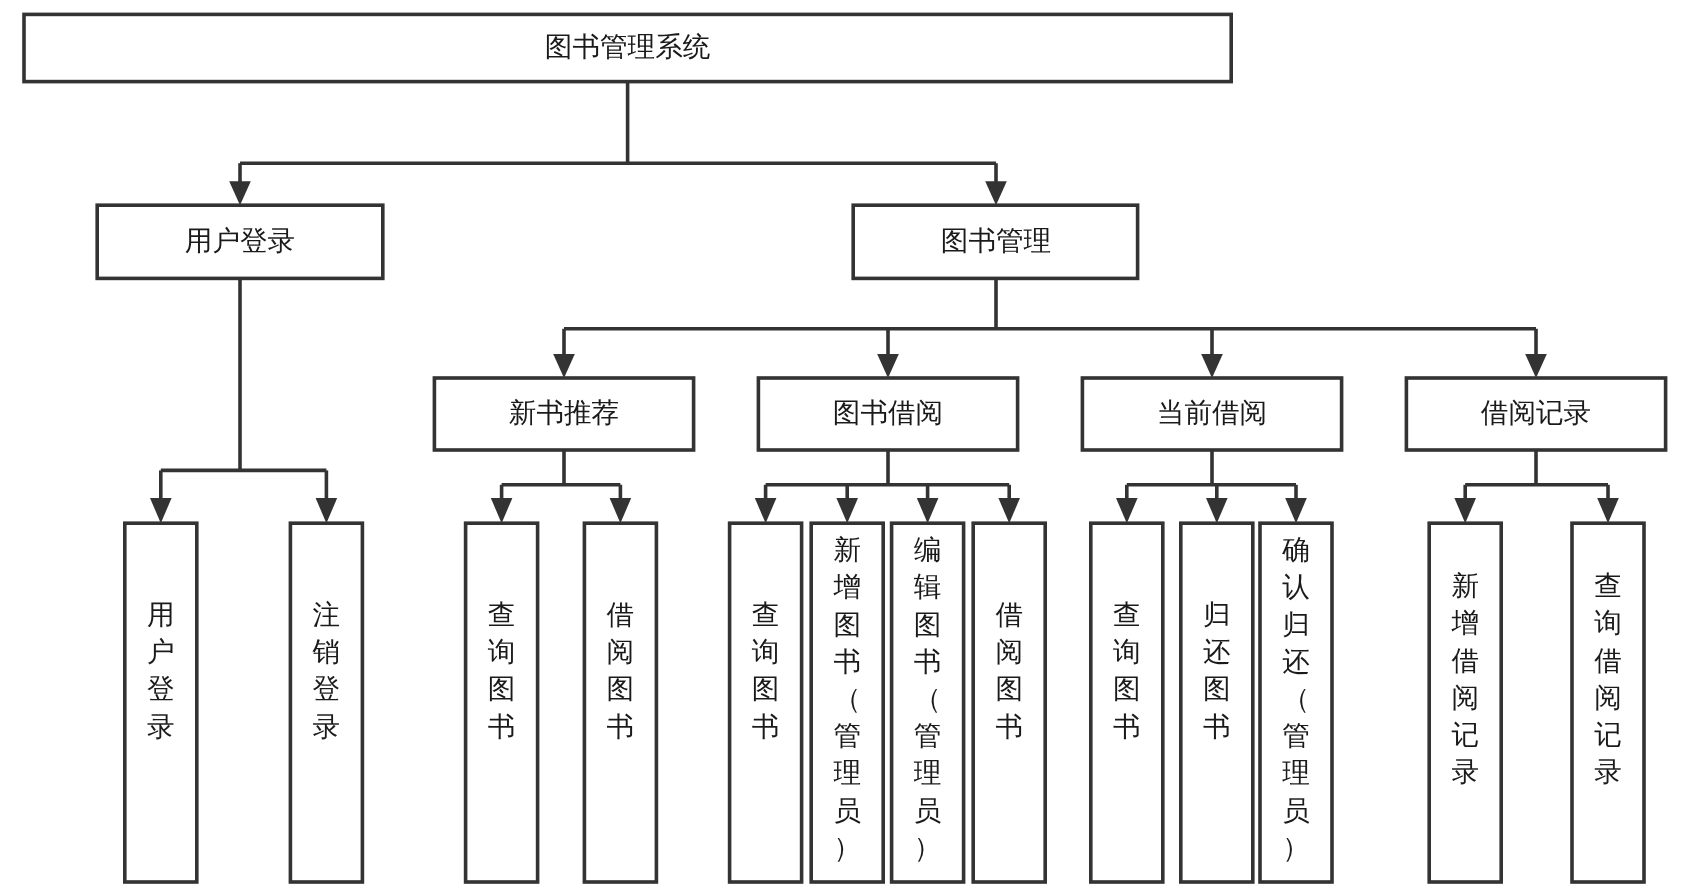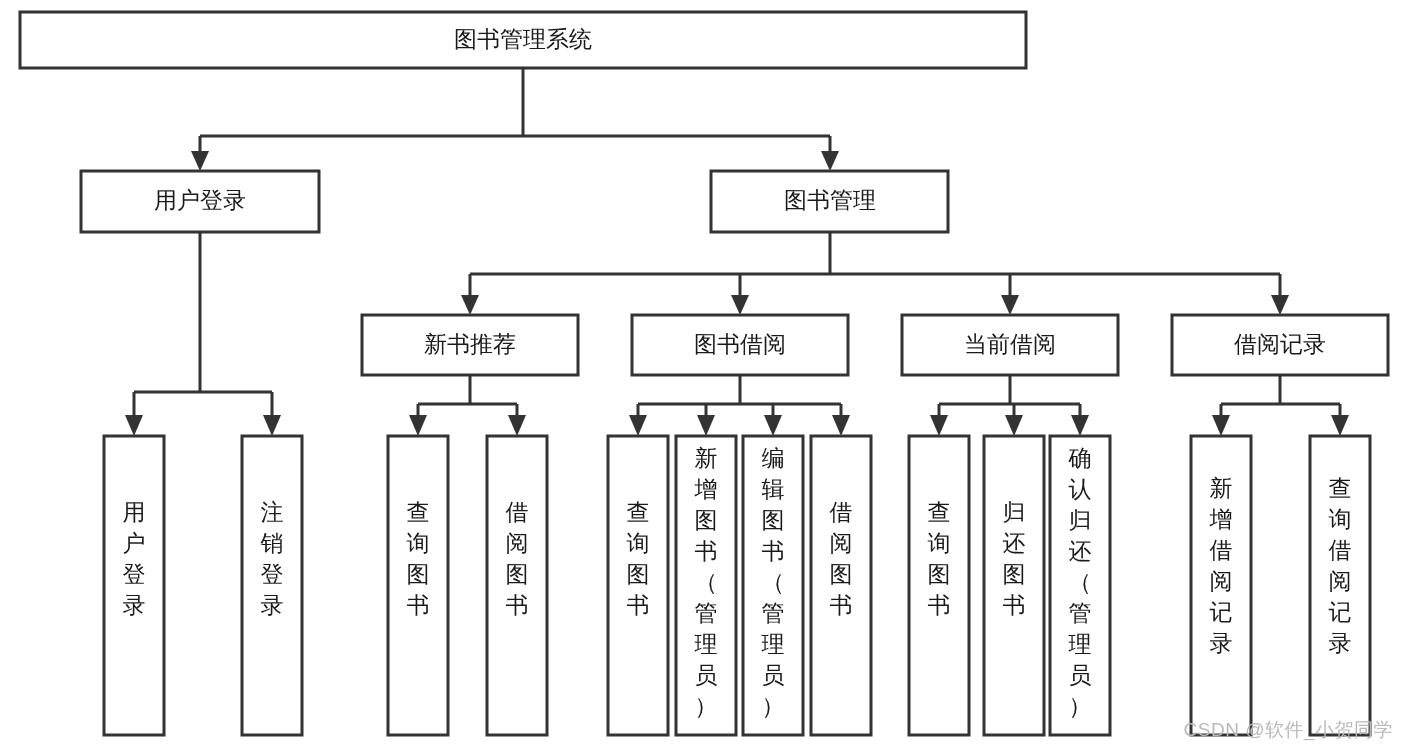--- a/index.html
+++ b/index.html
@@ -227,14 +227,13 @@
       <text class="node-label-v" x="1221" y="496"><tspan x="1221" dy="0">新</tspan><tspan x="1221" dy="31">增</tspan><tspan x="1221" dy="31">借</tspan><tspan x="1221" dy="31">阅</tspan><tspan x="1221" dy="31">记</tspan><tspan x="1221" dy="31">录</tspan></text>
     </g>
 
     <g>
       <rect class="node-box" x="1310" y="436" width="60" height="299"></rect>
       <text class="node-label-v" x="1340" y="496"><tspan x="1340" dy="0">查</tspan><tspan x="1340" dy="31">询</tspan><tspan x="1340" dy="31">借</tspan><tspan x="1340" dy="31">阅</tspan><tspan x="1340" dy="31">记</tspan><tspan x="1340" dy="31">录</tspan></text>
     </g>
 
   </svg>
 
-  <div id="watermark">CSDN @软件_小贺同学</div>
 </div>
 
 </body></html>

